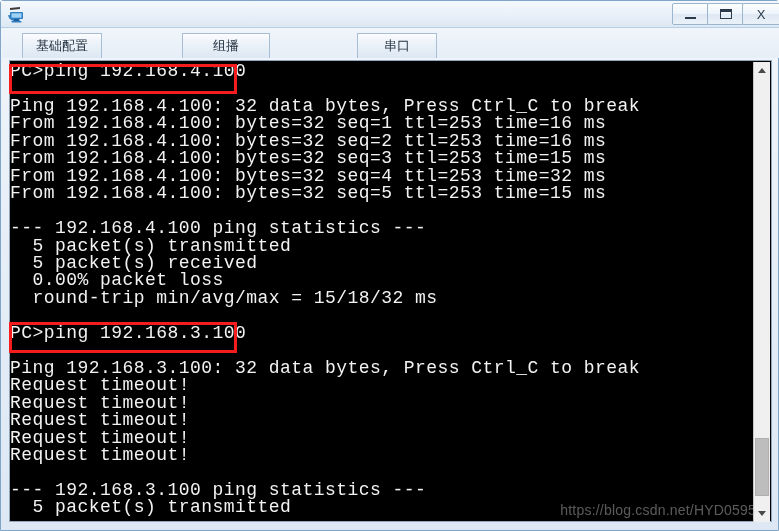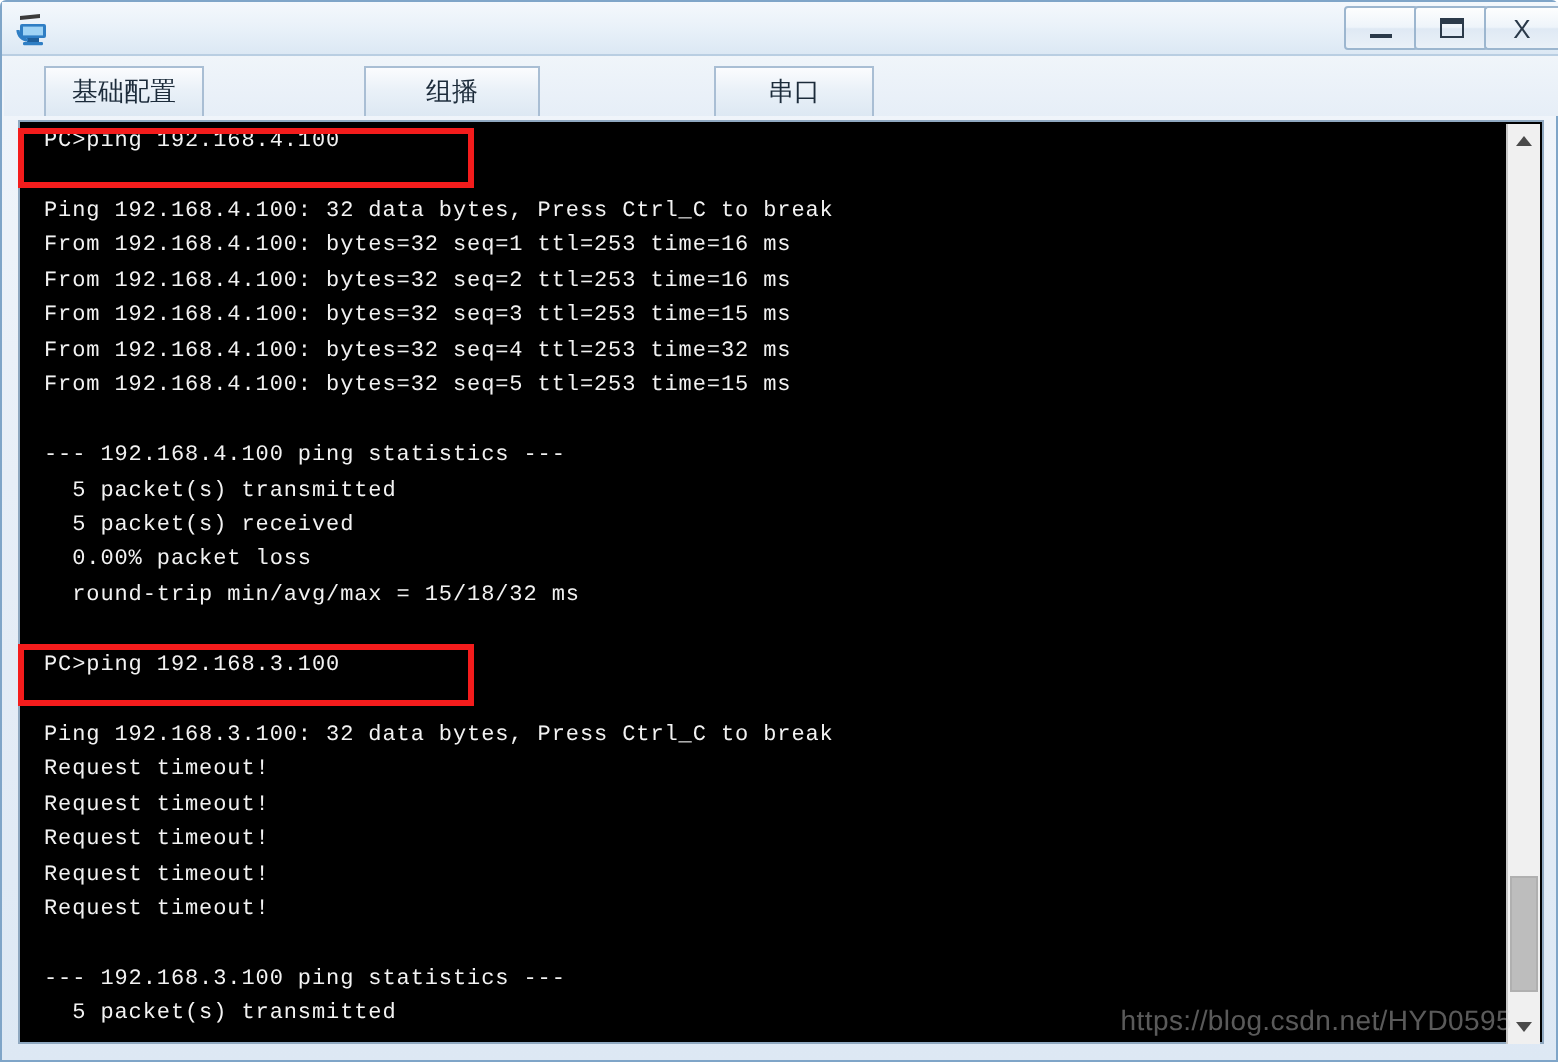--- a/index.html
+++ b/index.html
@@ -127,25 +127,25 @@
   #term {
     position: absolute;
     left: 0; top: 0;
     width: 745px;
     height: 460px;
     overflow: hidden;
     background: #000000;
   }
   #termtext {
     position: absolute;
-    left: 12px;
+    left: 0;
     top: 2px;
     margin: 0;
     font-family: "Liberation Mono", "DejaVu Sans Mono", monospace;
-    font-size: 11px;
+    font-size: 18px;
     line-height: 17.45px;
     color: #f2f2f2;
     white-space: pre;
     letter-spacing: 0.45px;
   }
 
   
   .redbox {
     position: absolute;
     border: 3px solid #f41c1c;

